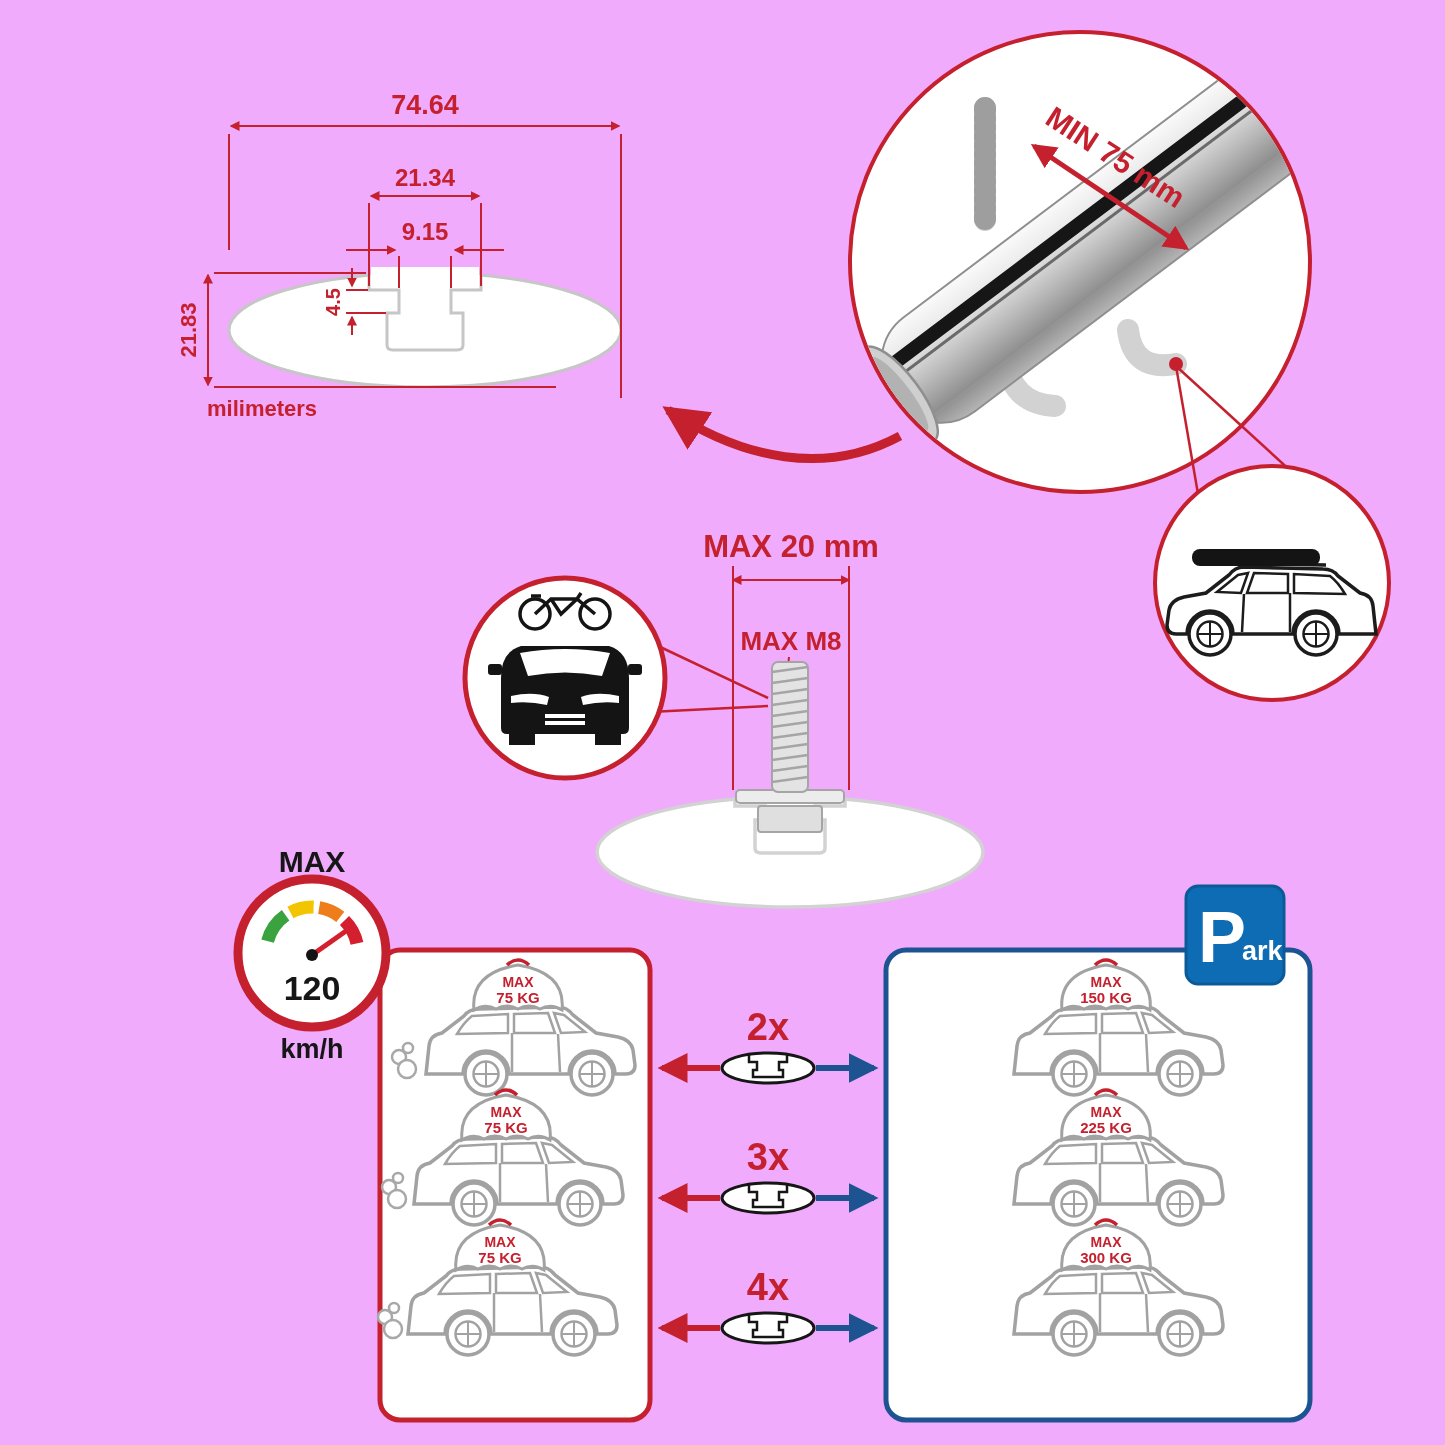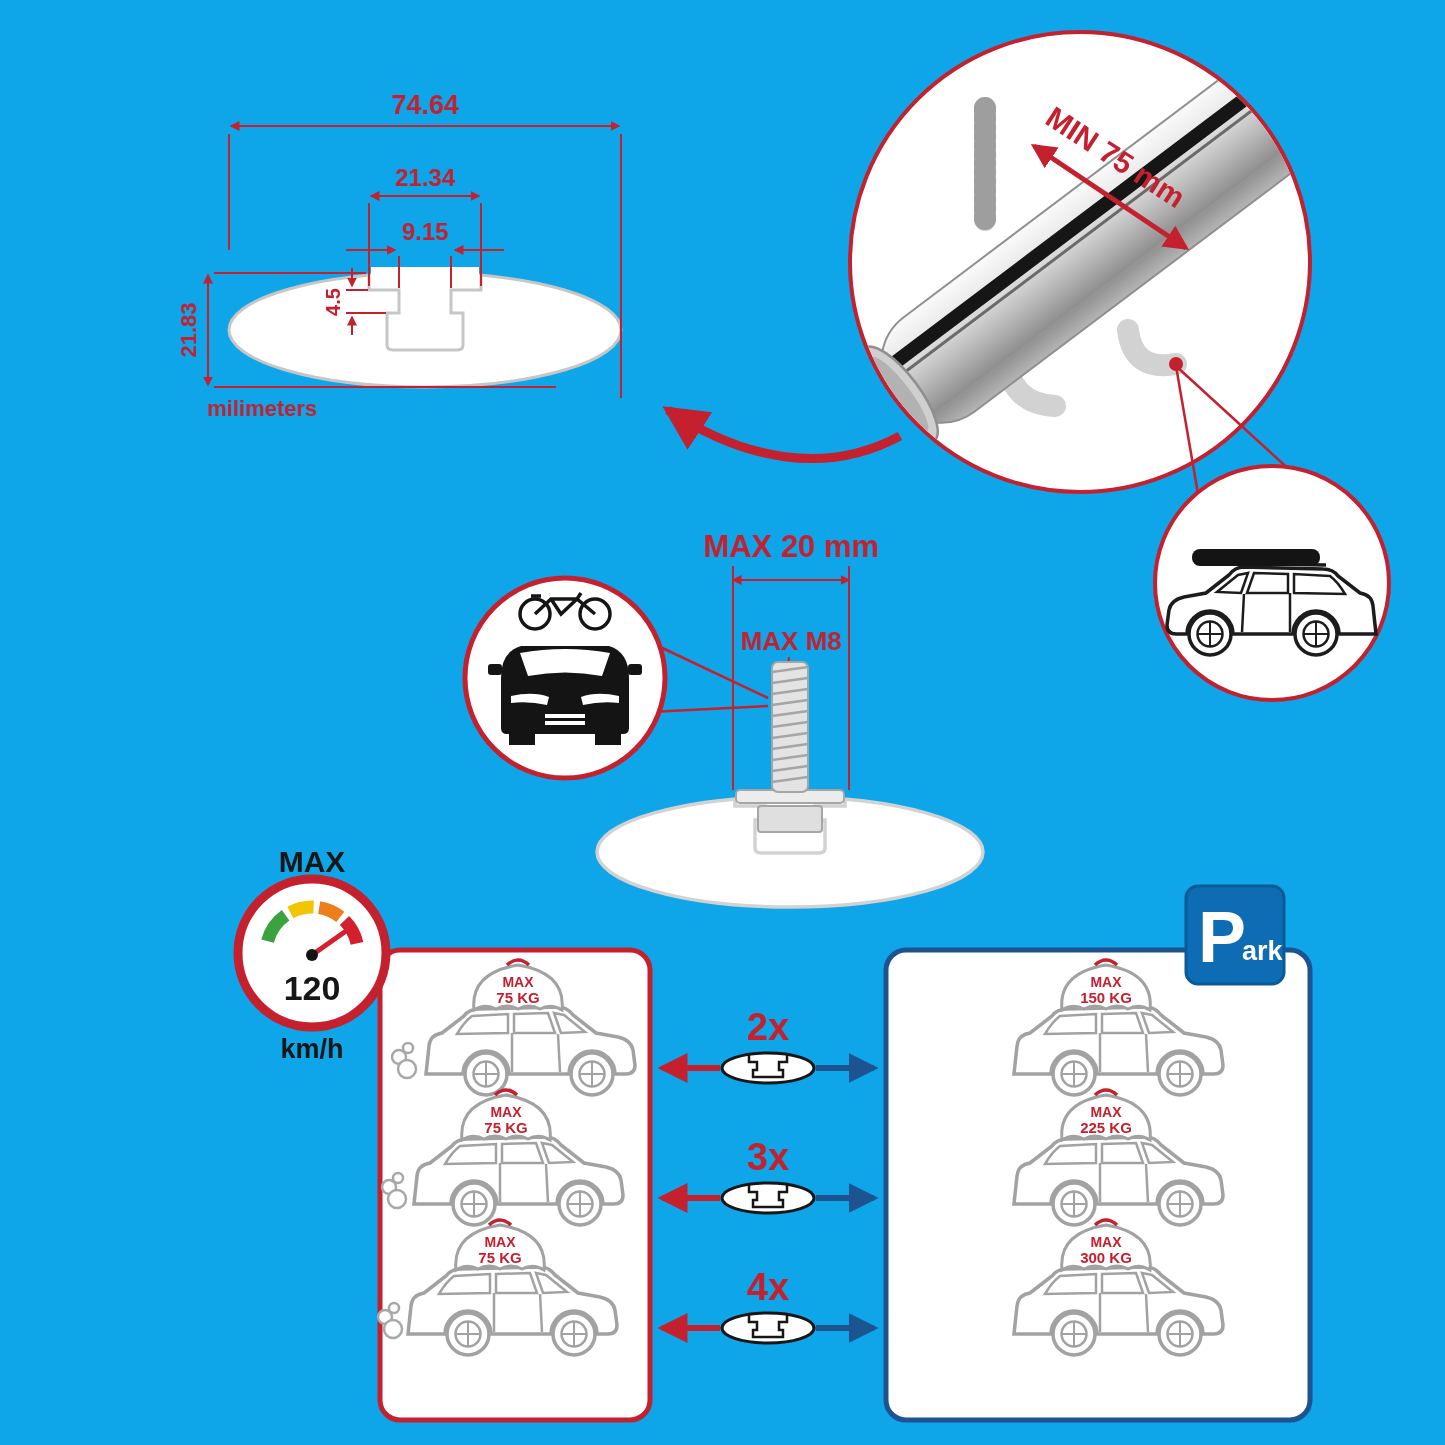--- a/index.html
+++ b/index.html
@@ -1,16 +1,16 @@
 <!DOCTYPE html>
 <html><head>
 <meta charset="utf-8">
 <style>
   html,body{margin:0;padding:0;background:#fff;}
-  .canvas{position:relative;width:1445px;height:1445px;background:#0ea5e9;overflow:hidden;}
+  .canvas{position:relative;width:1445px;height:1445px;background:#f0abfc;overflow:hidden;}
   svg text{font-family:"Liberation Sans", sans-serif;}
   .red-t{fill:#c4202e;font-weight:bold;}
   .blk-t{fill:#161616;font-weight:bold;}
   .white-t{fill:#ffffff;font-weight:bold;}
   .bag-t{fill:#c4202e;font-weight:bold;}
 </style>
 </head>
 <body>
 
 <div class="canvas">

